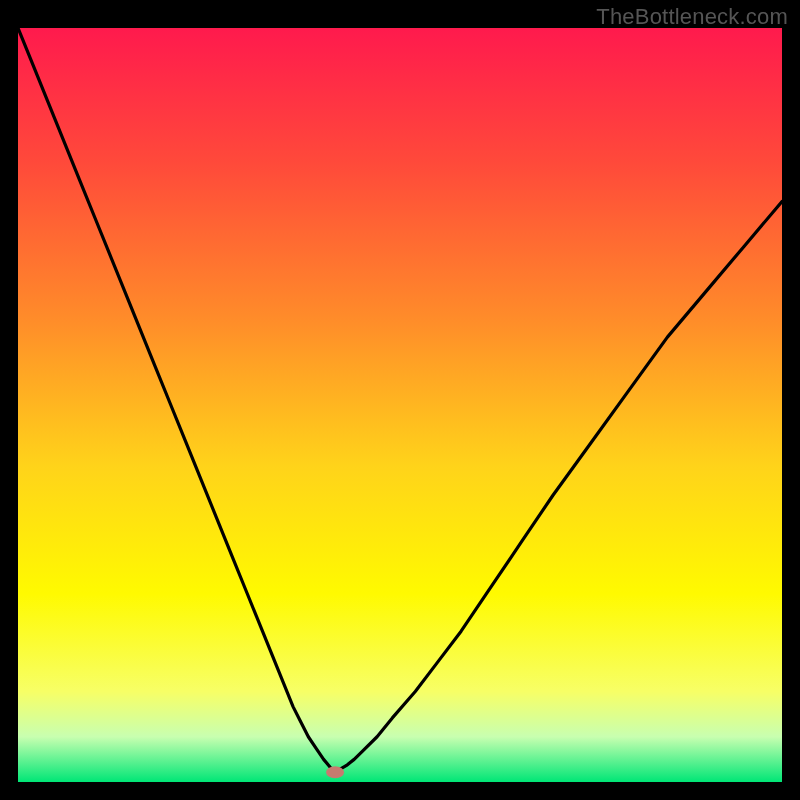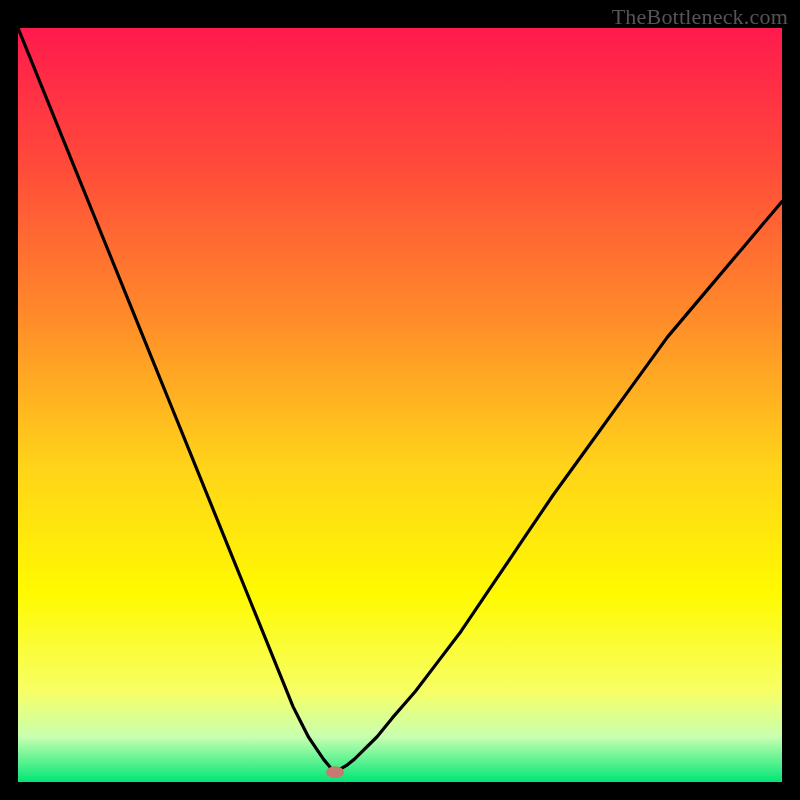--- a/index.html
+++ b/index.html
@@ -19,21 +19,20 @@
   }
   .watermark {
     position: absolute;
     top: 4px;
     right: 12px;
     color: #555;
     font-size: 22px;
     font-weight: 500;
     letter-spacing: 0.2px;
     user-select: none;
-    font-family: Liberation Serif, serif;
   }
   .plot {
     position: absolute;
     left: 18px;
     top: 28px;
     width: 764px;
     height: 754px;
   }
   .plot svg {
     width: 100%;

